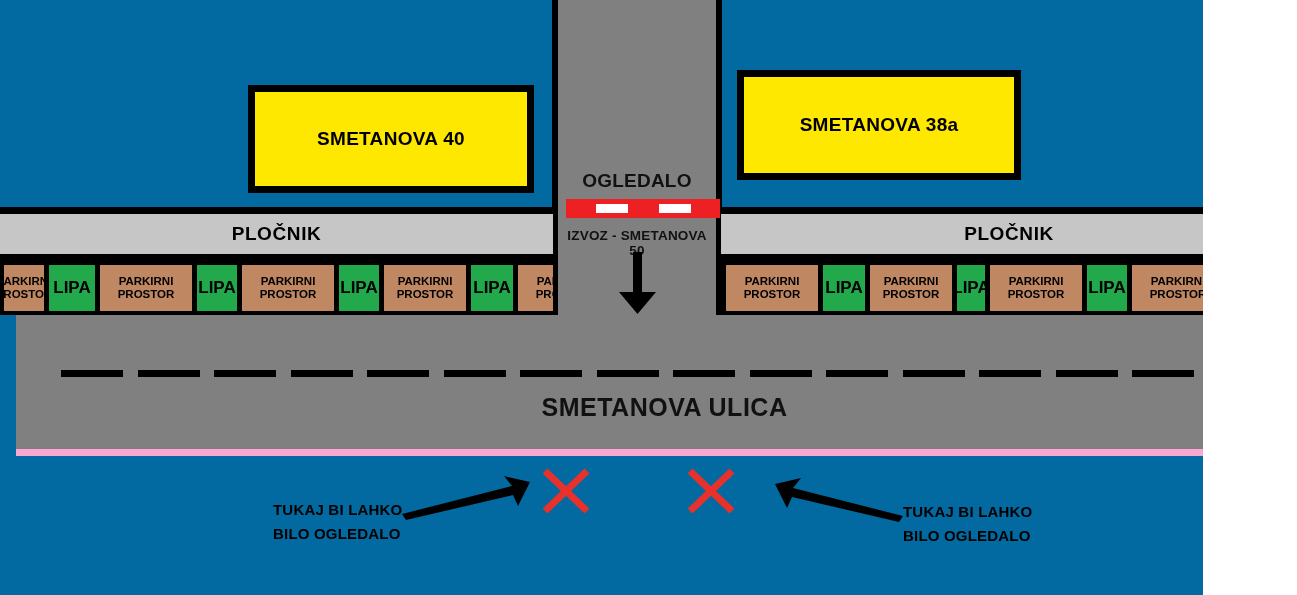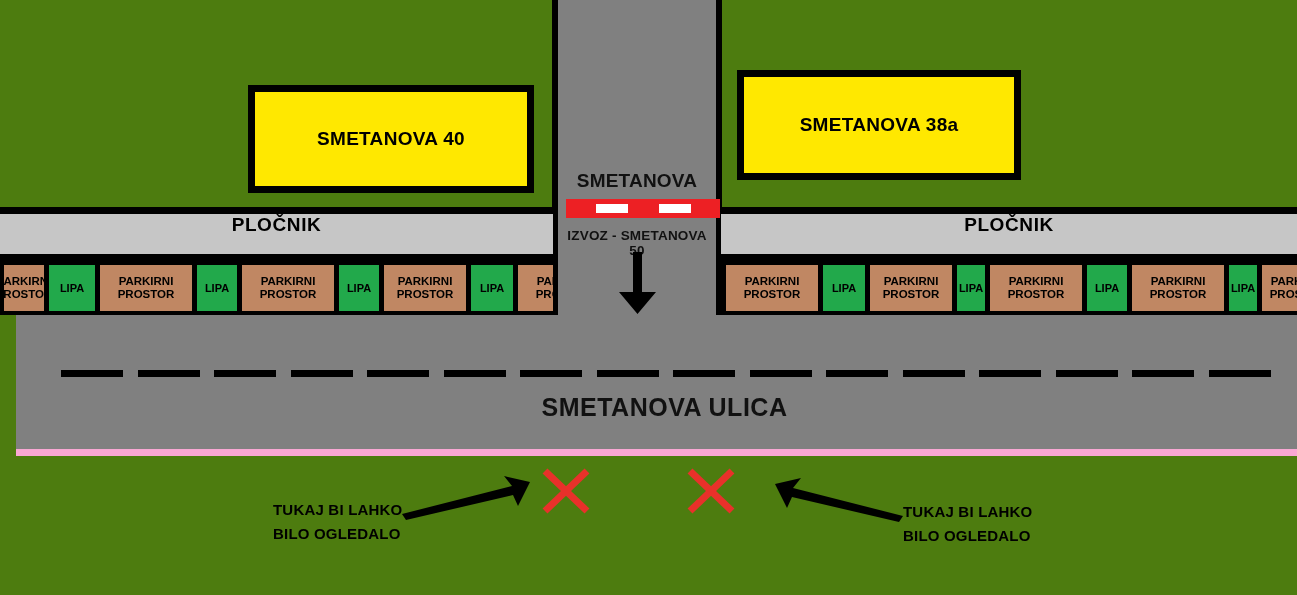--- a/index.html
+++ b/index.html
@@ -2,24 +2,25 @@
 <html><head>
 <meta charset="utf-8">
 <style>
   html,body{margin:0;padding:0;background:#ffffff;}
   body{
     font-family:"Liberation Sans","DejaVu Sans",sans-serif;
     -webkit-font-smoothing:antialiased;
   }
   #scene{
     position:relative;
-    width:1297px;
+    width:1183px;
     height:595px;
-    background:#4d7c0f;
+    background:#0369a1;
     overflow:hidden;
+    padding-left:20px;
   }
 
   
   .abs{position:absolute;box-sizing:border-box;}
 
   
   .driveway{
     left:552px; top:0; width:170px; height:325px;
     background:#808080;
     border-left:6px solid #000;
@@ -70,20 +71,21 @@
   }
   .building.b-left{ left:248px; top:85px; width:286px; height:108px; }
   .building.b-right{ left:737px; top:70px; width:284px; height:110px; }
 
   
   .sidewalk{
     background:#c6c6c6;
     border-top:7px solid #000;
     border-bottom:7px solid #000;
     display:flex;
+    align-items:center;
     justify-content:center;
     color:#000;
     font-weight:bold;
     font-size:19px;
     letter-spacing:.6px;
   }
   .sidewalk.sw-left{ left:0px; top:207px; width:553px; height:54px; }
   .sidewalk.sw-right{ left:721px; top:207px; width:576px; height:54px; }
 
   
@@ -110,21 +112,21 @@
     box-sizing:border-box;
     flex:0 0 auto;
   }
   .cell + .cell{ margin-left:5px; }
   .cell.park{
     background:#c08763;
     font-size:11.5px;
   }
   .cell.lipa{
     background:#22a94b;
-    font-size:11px;
+    font-size:17px;
   }
   .pr-left .cell:first-child{ margin-left:4px; }
   .pr-right .cell:first-child{ margin-left:5px; }
 
   
   .road{
     left:16px; top:315px; width:1297px; height:141px;
     background:#808080;
     border-bottom:7px solid #f9a8d4;
   }
@@ -170,21 +172,21 @@
 
   <div class="abs building b-left">
     <span>SMETANOVA 40</span>
   </div>
 
   <div class="abs building b-right">
     <span>SMETANOVA 38a</span>
   </div>
 
   <div class="abs driveway">
-    <div class="drive-label zapornica-label">SMETANOVA</div>
+    <div class="drive-label zapornica-label">OGLEDALO</div>
 
     <div class="gate-bar">
       <span class="gate-white w1"></span>
       <span class="gate-white w2"></span>
     </div>
 
     <div class="drive-label izvoz-label">IZVOZ - SMETANOVA 50</div>
 
     <svg class="drive-arrow" viewBox="0 0 52 62">
       <path d="M22 0 H31 V40 H45 L26.5 62 L8 40 H22 Z" fill="#000"></path>

